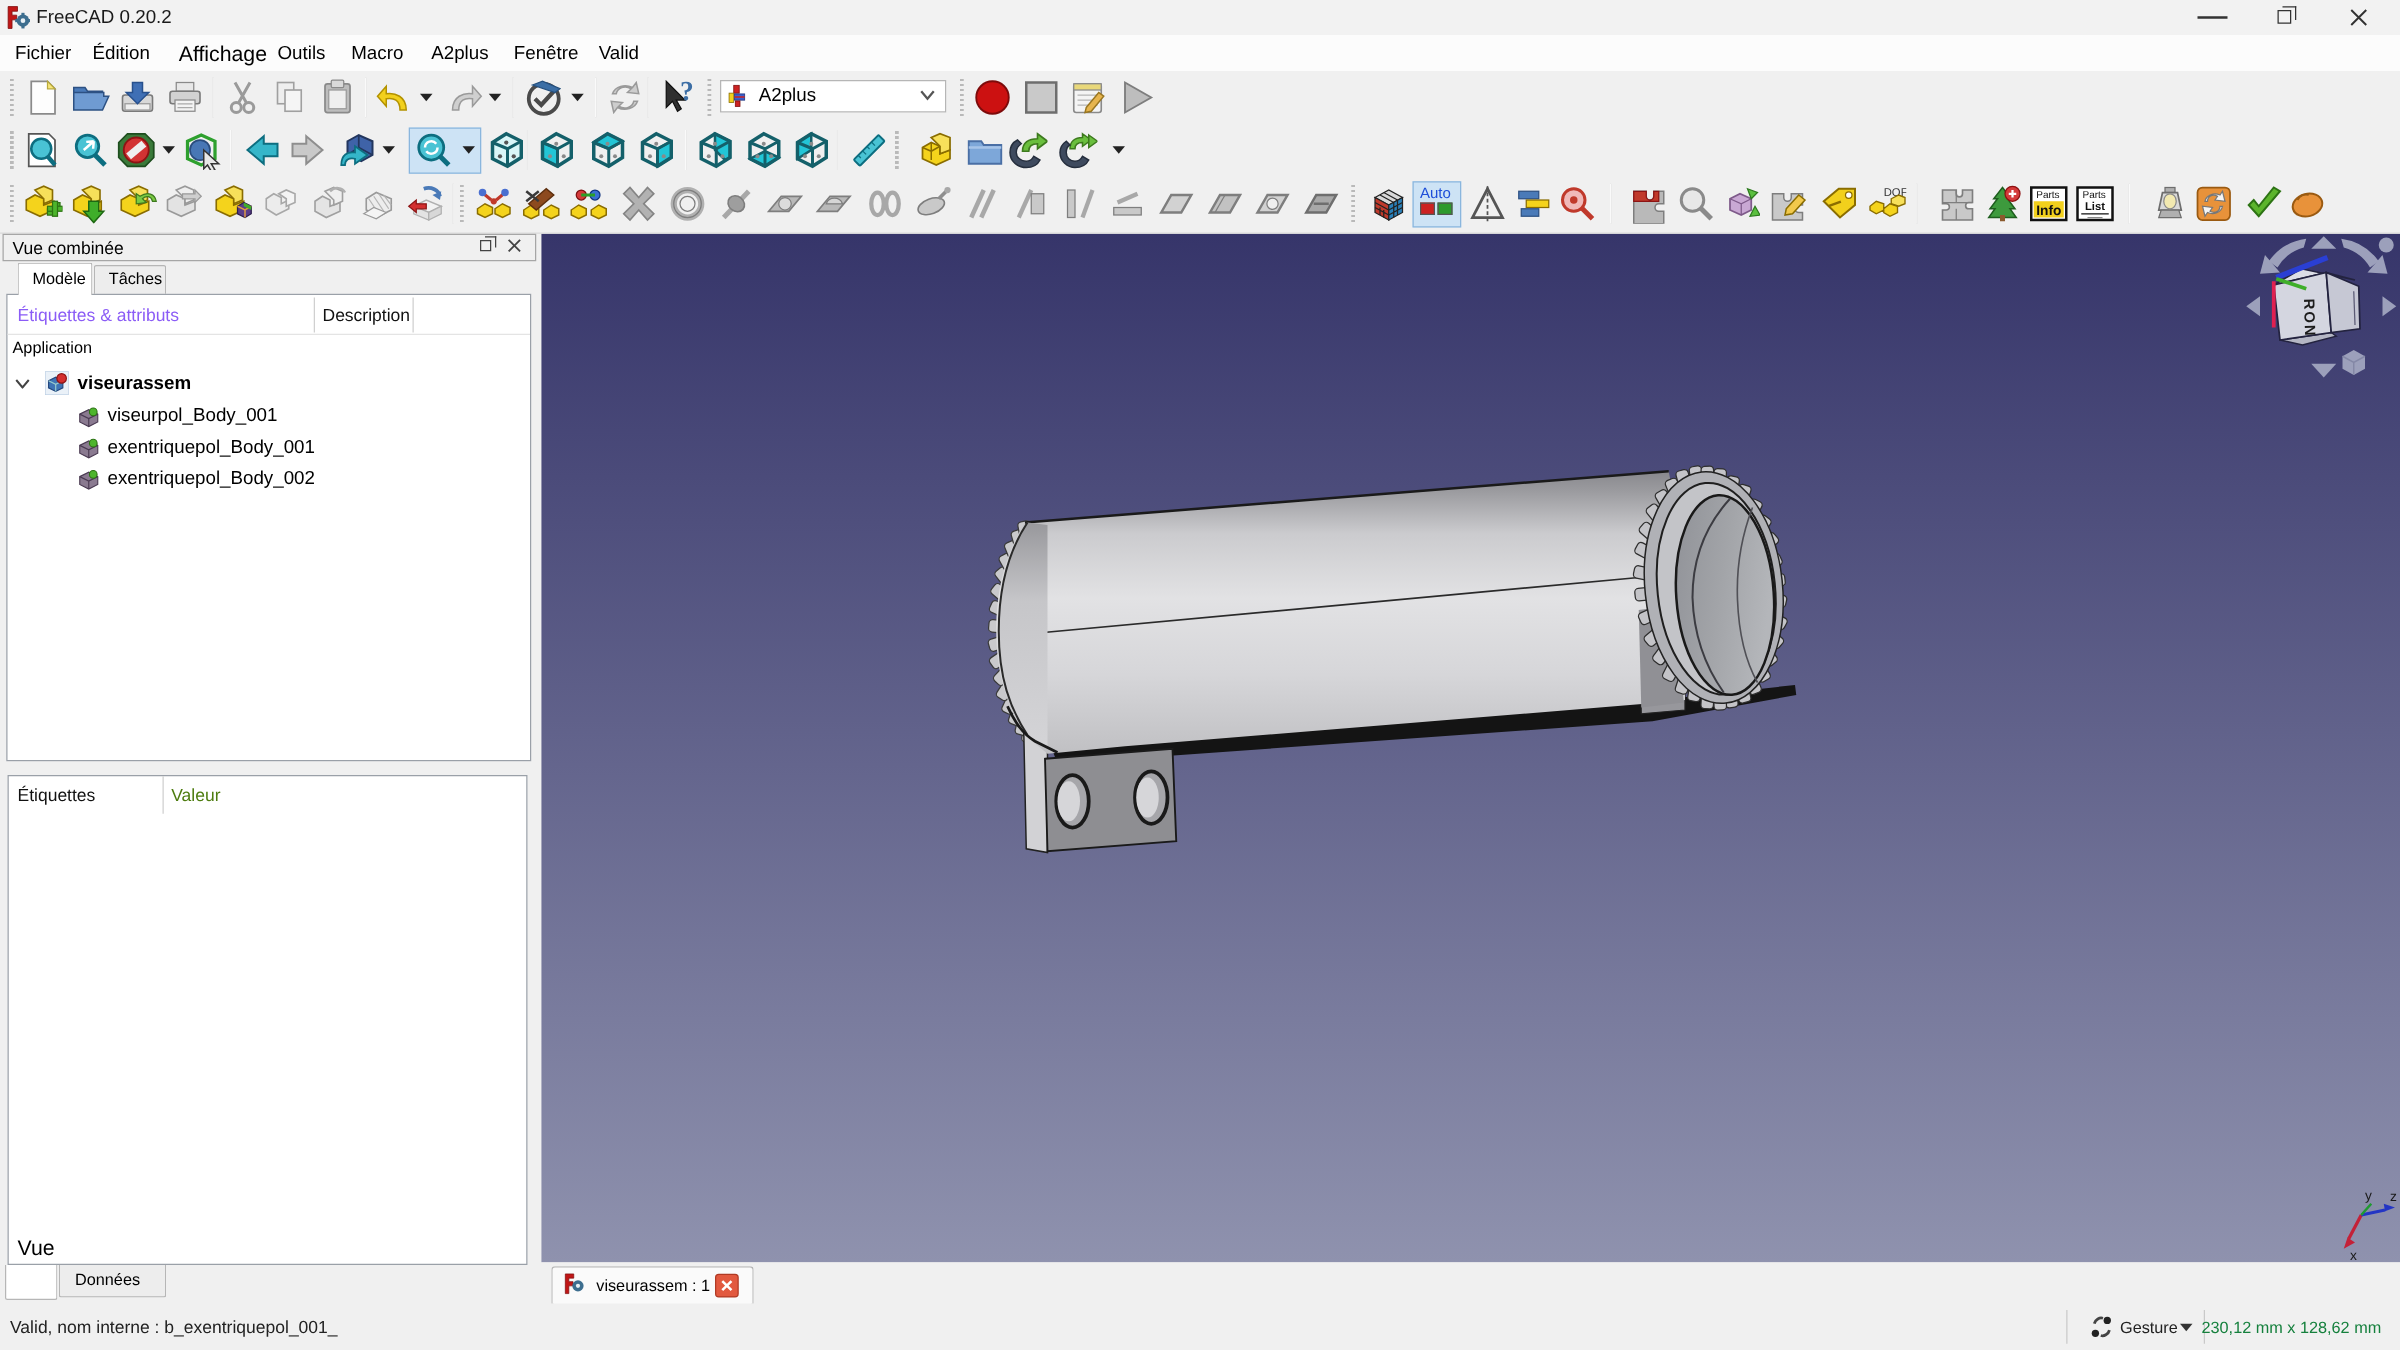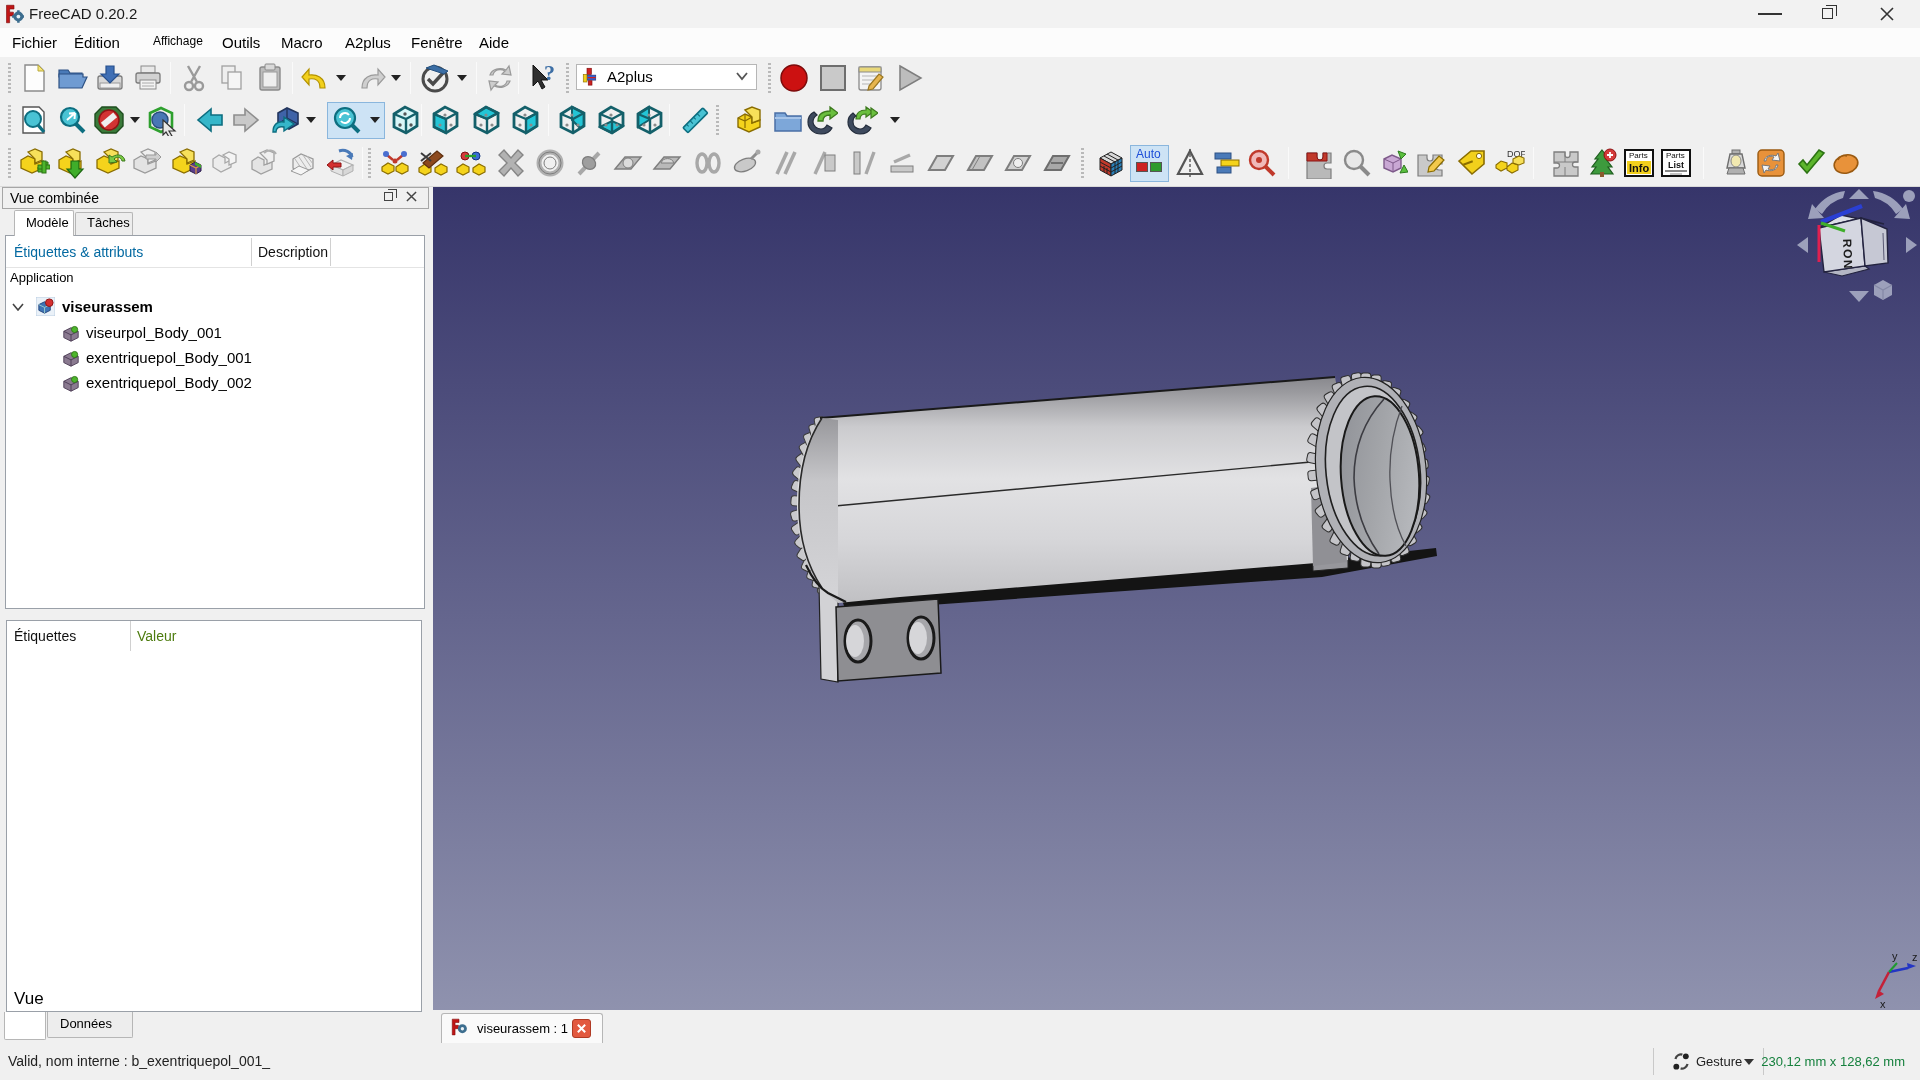--- a/index.html
+++ b/index.html
@@ -27,26 +27,26 @@
 <div class="abs" style="left:29px;top:5px;font-size:15px;color:#1a1a1a">FreeCAD 0.20.2</div>
 <div class="abs" style="left:1758px;top:13px;width:24px;height:2px;background:#333"></div>
 <div class="abs" style="left:1822px;top:8px;width:11px;height:11px;border:1.5px solid #333"></div>
 <div class="abs" style="left:1826px;top:5px;width:11px;height:11px;border-top:1.5px solid #333;border-right:1.5px solid #333"></div>
 <svg class="ic" style="left:1880px;top:7px;width:14px;height:14px" viewBox="0 0 14 14">
     <path d="M1 1 L13 13 M13 1 L1 13" stroke="#333" stroke-width="1.6"></path>
   </svg>
 <div class="abs" style="left:0;top:28px;width:1920px;height:29px;background:#fcfcfc"></div>
 <div class="abs" style="left:12px;top:34px;font-size:15px">Fichier</div>
 <div class="abs" style="left:74px;top:34px;font-size:15px">Édition</div>
-<div class="abs" style="left:153px;top:34px;font-size:12px">Affichage</div>
+<div class="abs" style="left:143px;top:34px;font-size:17px">Affichage</div>
 <div class="abs" style="left:222px;top:34px;font-size:15px">Outils</div>
 <div class="abs" style="left:281px;top:34px;font-size:15px">Macro</div>
 <div class="abs" style="left:345px;top:34px;font-size:15px">A2plus</div>
 <div class="abs" style="left:411px;top:34px;font-size:15px">Fenêtre</div>
-<div class="abs" style="left:479px;top:34px;font-size:15px">Aide</div>
+<div class="abs" style="left:479px;top:34px;font-size:15px">Valid</div>
 <div class="abs" style="left:0;top:57px;width:1920px;height:130px;background:#f0f0f0;border-bottom:1px solid #d9d9d9"></div>
 <div class="grip" style="left:8px;top:62px;height:32px"></div>
 <svg class="ic" style="left:18px;top:62px;width:32px;height:32px" viewBox="0 0 32 32">
     <path d="M7 3 h13 l6 6 v20 H7 Z" fill="#fdfdfd" stroke="#8a8a8a" stroke-width="1.4"></path>
     <path d="M20 3 l6 6 h-6 Z" fill="#f7e67a" stroke="#b8a93c" stroke-width="1"></path>
   </svg>
 <svg class="ic" style="left:56px;top:62px;width:32px;height:32px" viewBox="0 0 32 32">
     <path d="M3 8 h9 l2 3 h12 v4 H3 Z" fill="#4a7ab8" stroke="#2d5183" stroke-width="1.2"></path>
     <path d="M3 26 L3 12 h24 v3 h4 L26 26 Z" fill="#6f9bd2" stroke="#2d5183" stroke-width="1.2"></path>
   </svg>
@@ -508,21 +508,21 @@
 <div class="abs" style="left:384px;top:192px;width:9px;height:9px;border:1.3px solid #444"></div>
 <div class="abs" style="left:388px;top:189px;width:9px;height:9px;border-top:1.3px solid #444;border-right:1.3px solid #444"></div>
 <svg class="ic" style="left:406px;top:191px;width:11px;height:11px" viewBox="0 0 12 12">
     <path d="M1 1 L11 11 M11 1 L1 11" stroke="#444" stroke-width="1.6"></path>
   </svg>
 <div class="tab" style="left:14px;top:210px;width:60px;height:26px;background:#fff;z-index:2"></div>
 <div class="abs" style="left:26px;top:215px;font-size:13px;z-index:3">Modèle</div>
 <div class="tab" style="left:75px;top:212px;width:58px;height:24px;background:#ededed"></div>
 <div class="abs" style="left:87px;top:215px;font-size:13px">Tâches</div>
 <div class="abs" style="left:5px;top:235px;width:420px;height:374px;background:#fff;border:1px solid #9aa0a8"></div>
-<div class="abs" style="left:14px;top:244px;font-size:14px;color:#0369a1">Étiquettes &amp; attributs</div>
+<div class="abs" style="left:14px;top:244px;font-size:14px;color:#8b5cf6">Étiquettes &amp; attributs</div>
 <div class="abs" style="left:258px;top:244px;font-size:14px;color:#111">Description</div>
 <div class="abs" style="left:251px;top:238px;width:1px;height:28px;background:#d0d0d0"></div>
 <div class="abs" style="left:330px;top:238px;width:1px;height:28px;background:#d0d0d0"></div>
 <div class="abs" style="left:6px;top:267px;width:418px;height:1px;background:#e4e4e4"></div>
 <div class="abs" style="left:10px;top:270px;font-size:13px">Application</div>
 <svg class="ic" style="left:12px;top:303px;width:12px;height:8px" viewBox="0 0 12 8">
     <path d="M1 1 L6 7 L11 1" fill="none" stroke="#444" stroke-width="1.6"></path>
   </svg>
 <svg class="ic" style="left:36px;top:297px;width:19px;height:19px" viewBox="0 0 20 20">
     <rect x="0" y="0" width="20" height="20" fill="#eaf1f8" stroke="#b9cde2"></rect>

